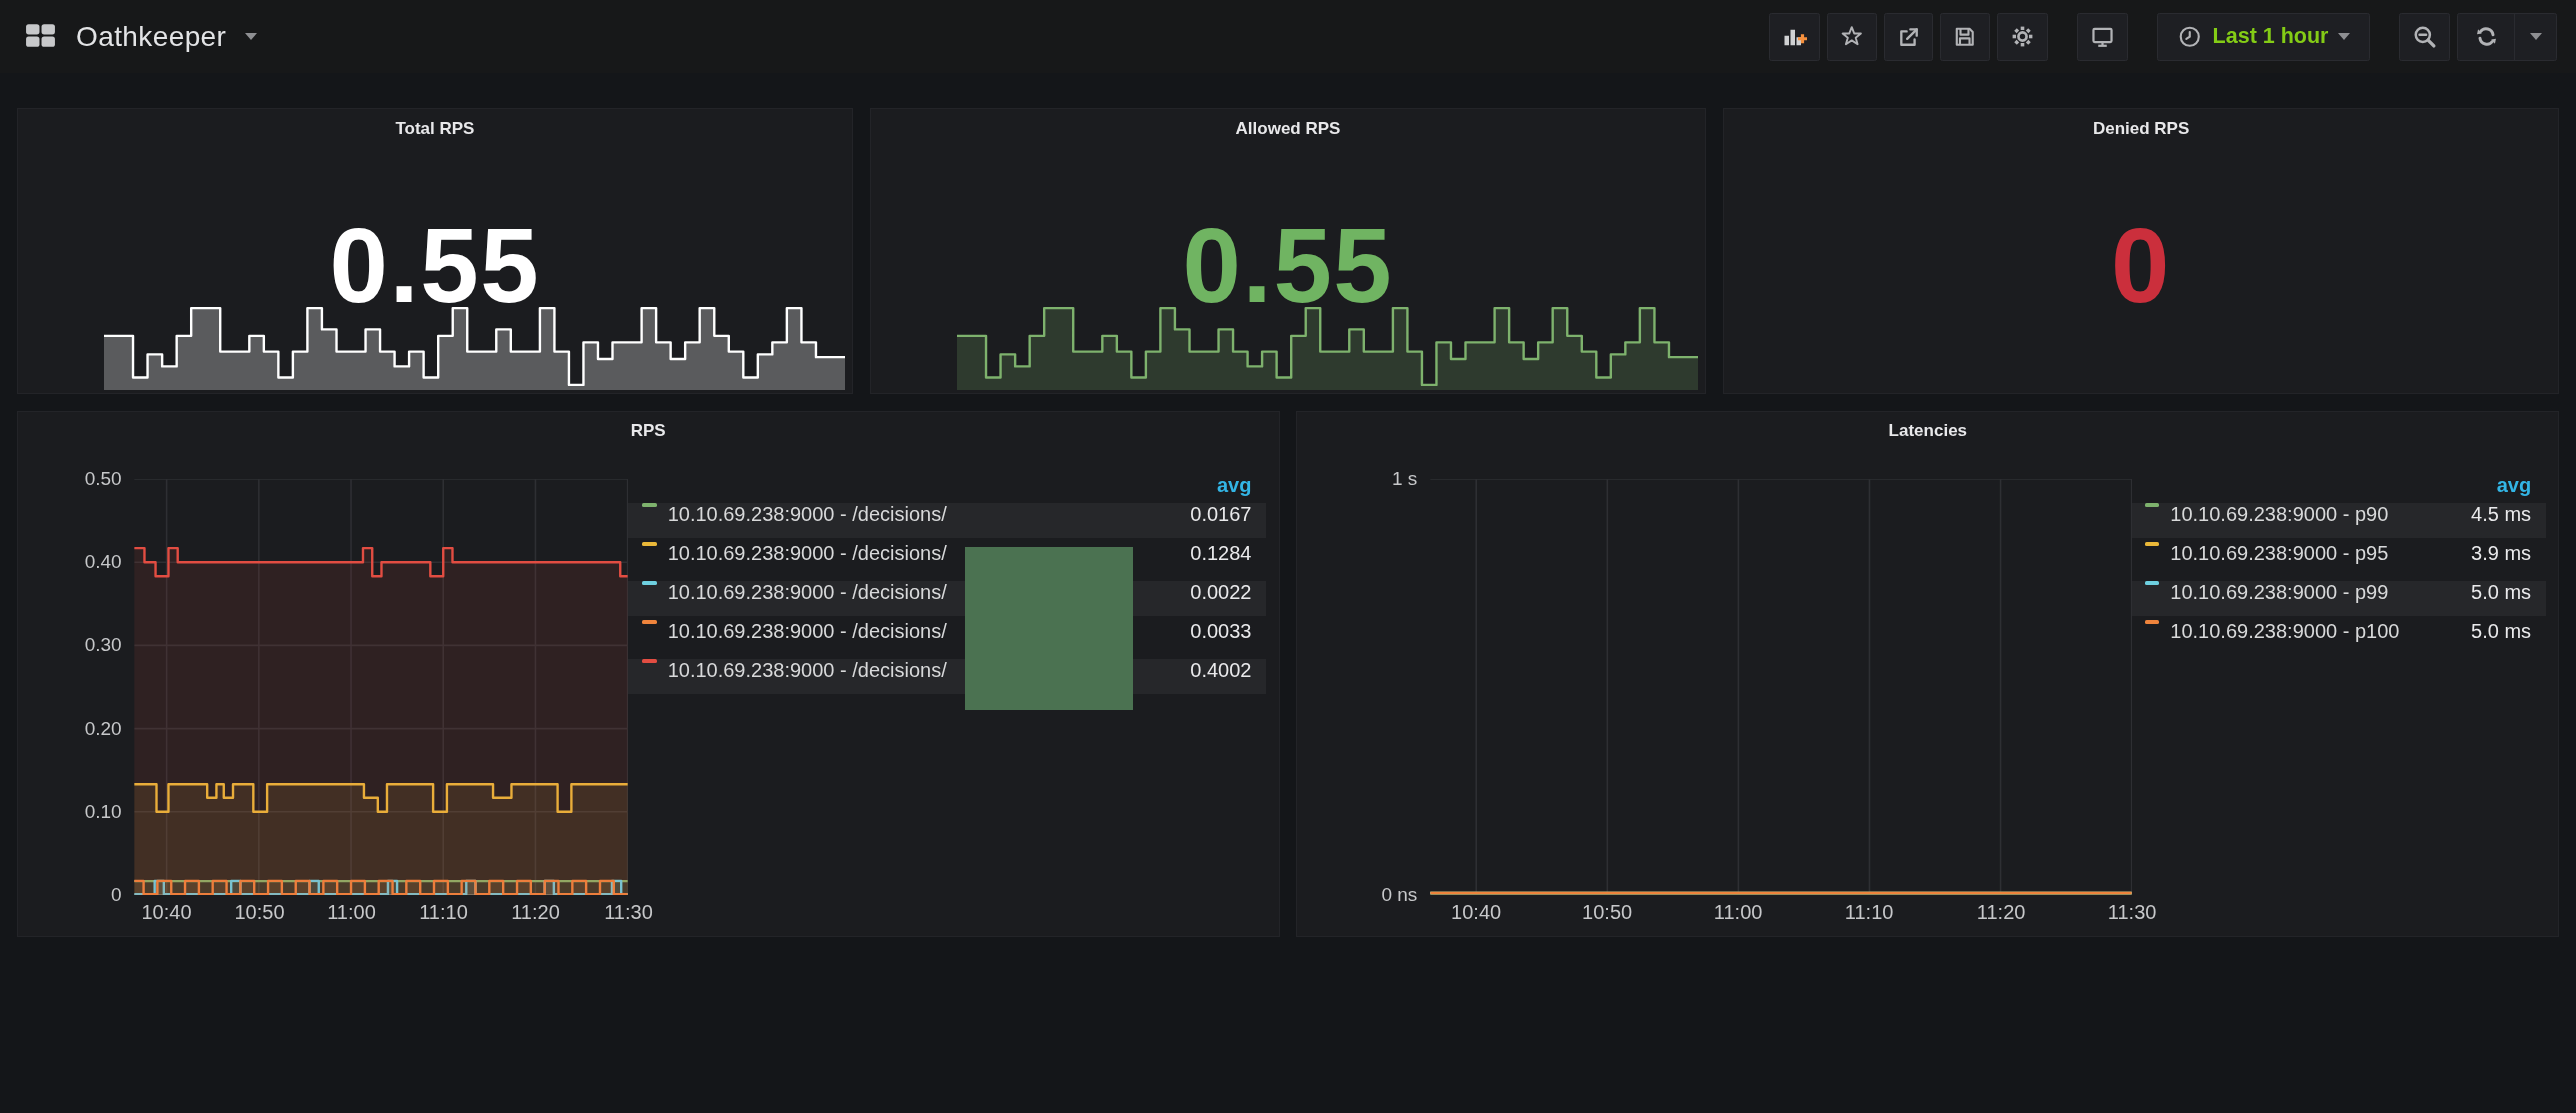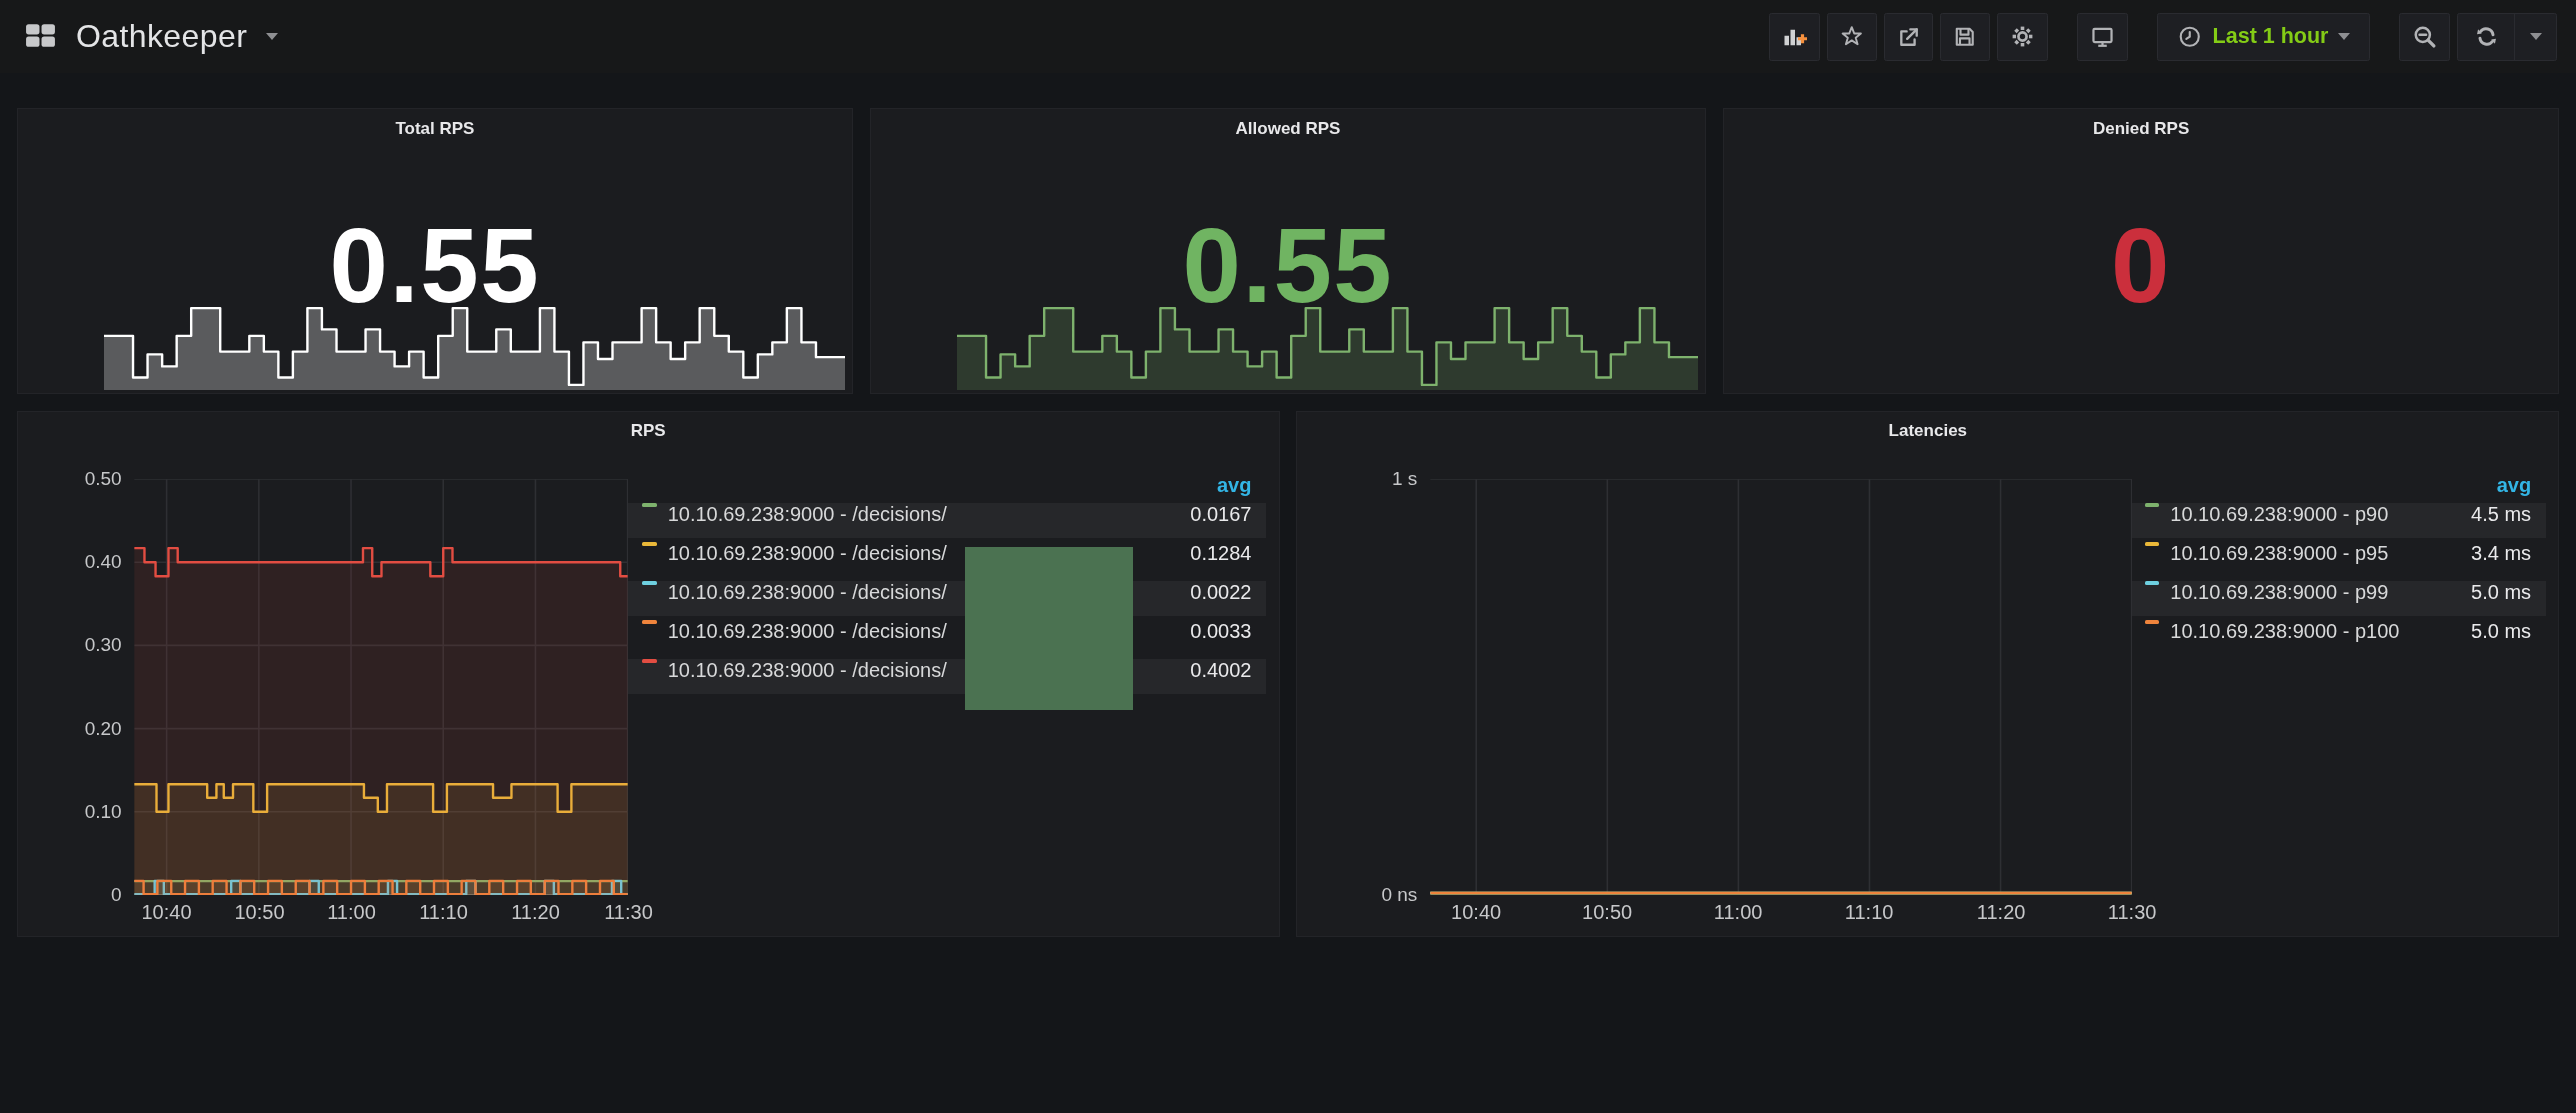--- a/index.html
+++ b/index.html
@@ -7,21 +7,21 @@
   body {
     width:2576px; height:1113px; overflow:hidden;
     background:#141619; color:#d8d9da;
     font-family:"Liberation Sans","DejaVu Sans",sans-serif;
   }
   
   .header { height:73px; display:flex; align-items:center; justify-content:space-between;
             padding:0 19px 0 24px; background:#171819; }
   .brand { display:flex; align-items:center; gap:19px; }
   .logo-grid { display:flex; align-items:center; }
-  .dash-title { font-size:32px; font-weight:500; color:#e3e4e6; letter-spacing:0.4px; }
+  .dash-title { font-size:28px; font-weight:500; color:#e3e4e6; letter-spacing:0.4px; }
   .caret { width:0; height:0; border-left:7.2px solid transparent; border-right:7.2px solid transparent;
            border-top:8px solid #8e8f92; display:inline-block; }
   .caret.sm { border-left-width:6.4px; border-right-width:6.4px; border-top-width:7.2px; }
   .toolbar { display:flex; align-items:center; }
   .tb-btn { height:48px; min-width:49px; margin-left:7.2px; background:#1e1f23;
             border:0.8px solid #2a2b30; border-radius:2.4px; display:flex; align-items:center;
             justify-content:center; color:#b2b3b6; padding:0 11px; cursor:pointer; }
   .tb-btn svg { display:block; }
   .tb-gap { width:22px; }
   .timepicker { font-size:21.5px; font-weight:700; color:#84cc16; gap:9.6px; padding:0 19px; }
@@ -323,21 +323,21 @@
       <div class="legend" style="width:415px">
           <div class="legend-header">avg</div>
           <div class="legend-row alt">
             <span class="swatch" style="background: rgb(126, 178, 109);"></span>
             <span class="legend-label">10.10.69.238:9000 - p90</span>
             <span class="legend-value">4.5 ms</span>
           </div>
           <div class="legend-row">
             <span class="swatch" style="background: rgb(234, 184, 57);"></span>
             <span class="legend-label">10.10.69.238:9000 - p95</span>
-            <span class="legend-value">3.4 ms</span>
+            <span class="legend-value">3.9 ms</span>
           </div>
           <div class="legend-row alt">
             <span class="swatch" style="background: rgb(110, 208, 224);"></span>
             <span class="legend-label">10.10.69.238:9000 - p99</span>
             <span class="legend-value">5.0 ms</span>
           </div>
           <div class="legend-row">
             <span class="swatch" style="background: rgb(239, 132, 60);"></span>
             <span class="legend-label">10.10.69.238:9000 - p100</span>
             <span class="legend-value">5.0 ms</span>

